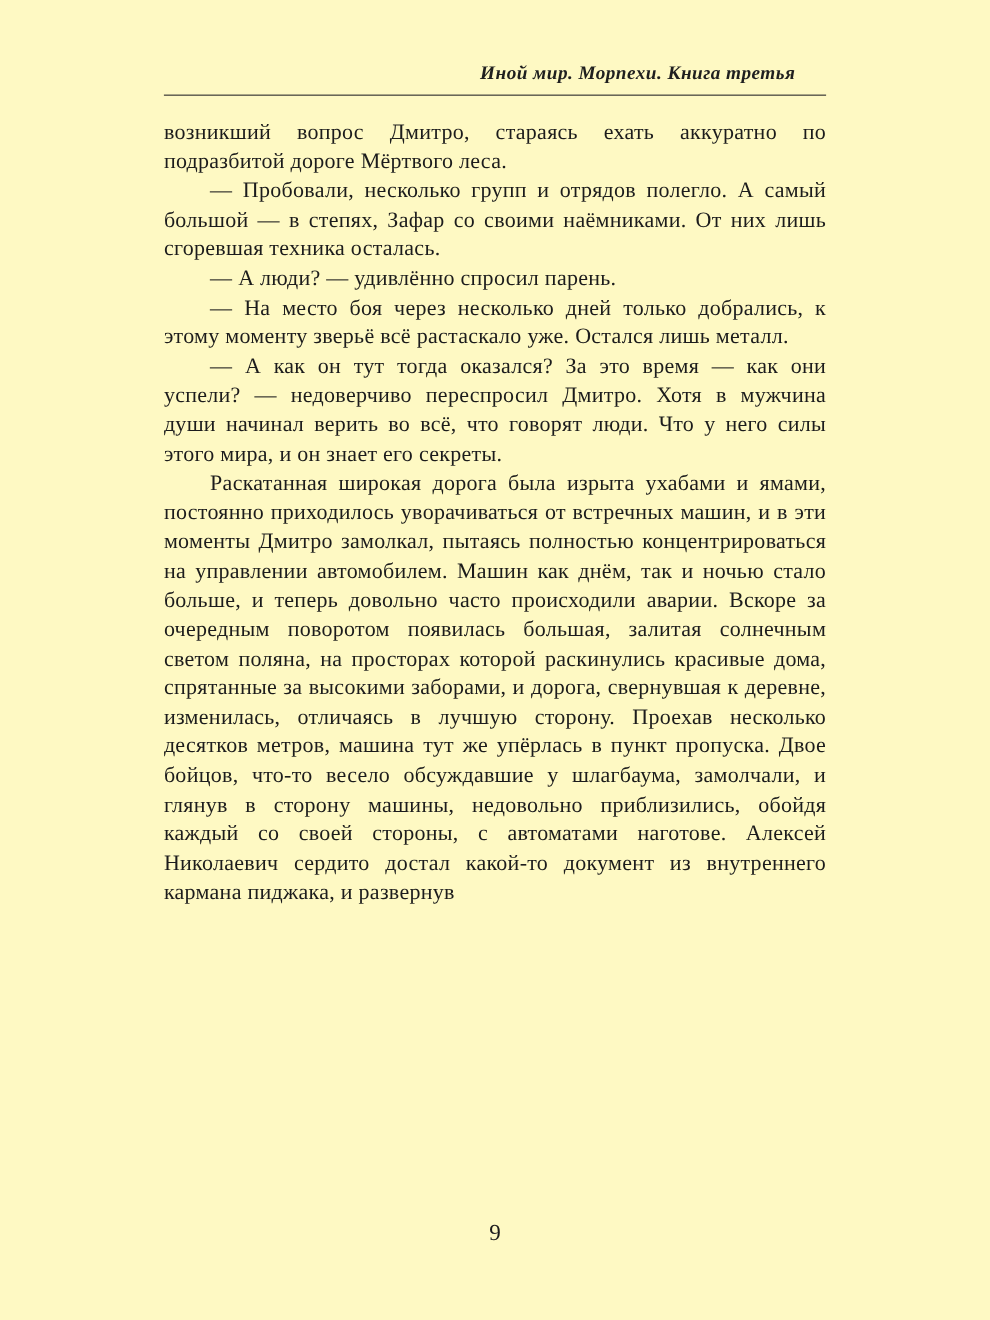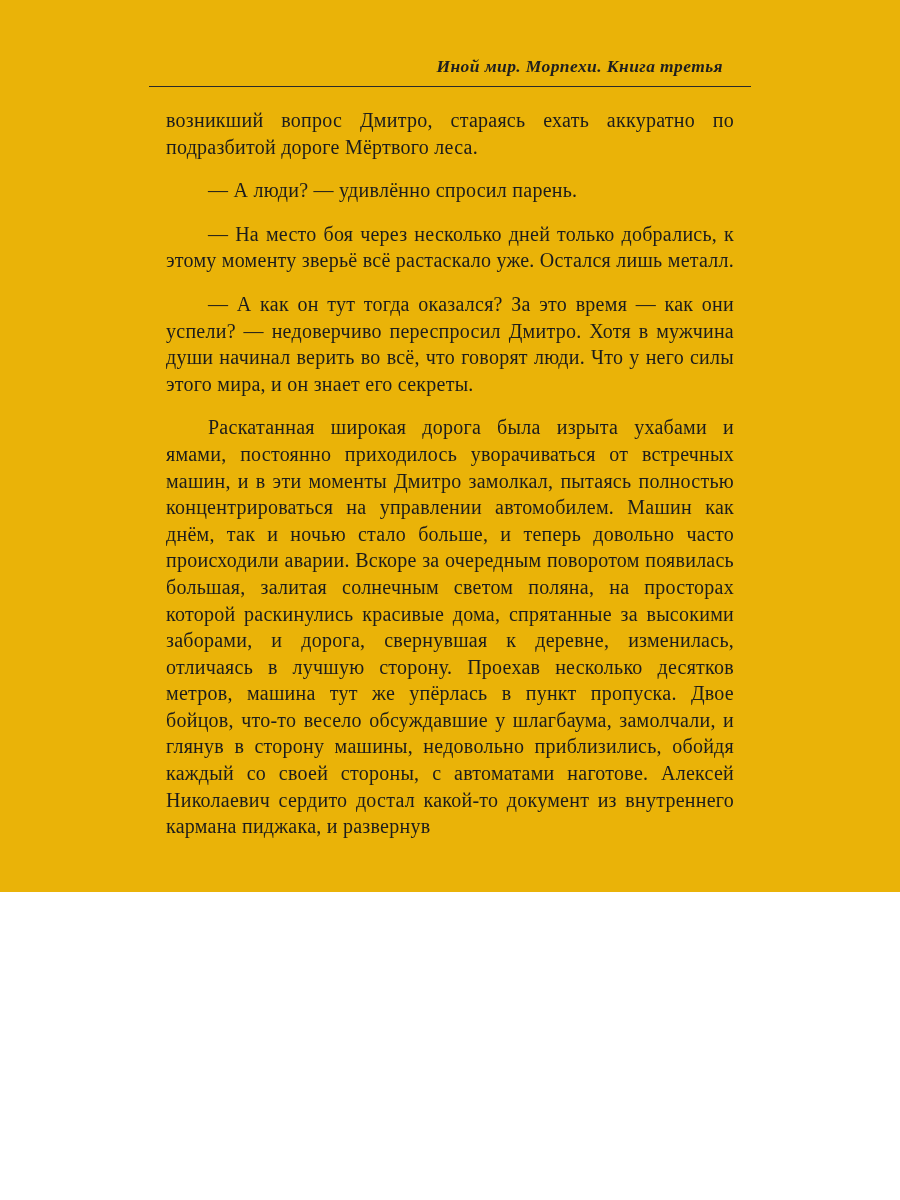--- a/index.html
+++ b/index.html
@@ -3,22 +3,22 @@
 <meta charset="utf-8">
 <style>
   html, body {
     margin: 0;
     padding: 0;
     background: #ffffff;
   }
   .page {
     position: relative;
     width: 900px;
-    height: 892px;
-    background: #eab308;
+    height: 1200px;
+    background: #fef9c3;
     font-family: "Liberation Serif", "DejaVu Serif", serif;
     color: #1b1b1b;
     overflow: hidden;
   }
   .content {
     position: absolute;
     left: 149px;
     top: 56px;
     width: 602px;
   }
@@ -37,21 +37,21 @@
   }
   .body-text {
     margin-top: 20px;
     font-size: 20px;
     line-height: 26.6px;
     text-align: justify;
     letter-spacing: 0.25px;
     color: #1c1c1c;
   }
   .body-text p {
-    margin: 17px;
+    margin: 0;
     padding: 0;
     text-indent: 42px;
   }
   .body-text p.continuation {
     text-indent: 0;
   }
   .page-number {
     position: absolute;
     left: 149px;
     width: 602px;
@@ -67,20 +67,21 @@
 <div class="page">
 
   <div class="content">
 
     <div class="running-head">
       <div class="running-head-title">Иной мир. Морпехи. Книга третья</div>
     </div>
 
     <div class="body-text">
       <p class="continuation">возникший вопрос Дмитро, стараясь ехать аккуратно по подразбитой дороге Мёртвого леса.</p>
+      <p>— Пробовали, несколько групп и отрядов полегло. А самый большой — в степях, Зафар со своими наёмниками. От них лишь сгоревшая техника осталась.</p>
       <p>— А люди? — удивлённо спросил парень.</p>
       <p>— На место боя через несколько дней только добрались, к этому моменту зверьё всё растаскало уже. Остался лишь металл.</p>
       <p>— А как он тут тогда оказался? За это время — как они успели? — недоверчиво переспросил Дмитро. Хотя в мужчина души начинал верить во всё, что говорят люди. Что у него силы этого мира, и он знает его секреты.</p>
       <p>Раскатанная широкая дорога была изрыта ухабами и ямами, постоянно приходилось уворачиваться от встречных машин, и в эти моменты Дмитро замолкал, пытаясь полностью концентрироваться на управлении автомобилем. Машин как днём, так и ночью стало больше, и теперь довольно часто происходили аварии. Вскоре за очередным поворотом появилась большая, залитая солнечным светом поляна, на просторах которой раскинулись красивые дома, спрятанные за высокими заборами, и дорога, свернувшая к деревне, изменилась, отличаясь в лучшую сторону. Проехав несколько десятков метров, машина тут же упёрлась в пункт пропуска. Двое бойцов, что-то весело обсуждавшие у шлагбаума, замолчали, и глянув в сторону машины, недовольно приблизились, обойдя каждый со своей стороны, с автоматами наготове. Алексей Николаевич сердито достал какой-то документ из внутреннего кармана пиджака, и развернув</p>
     </div>
 
   </div>
 
   <div class="page-number">9</div>
 

